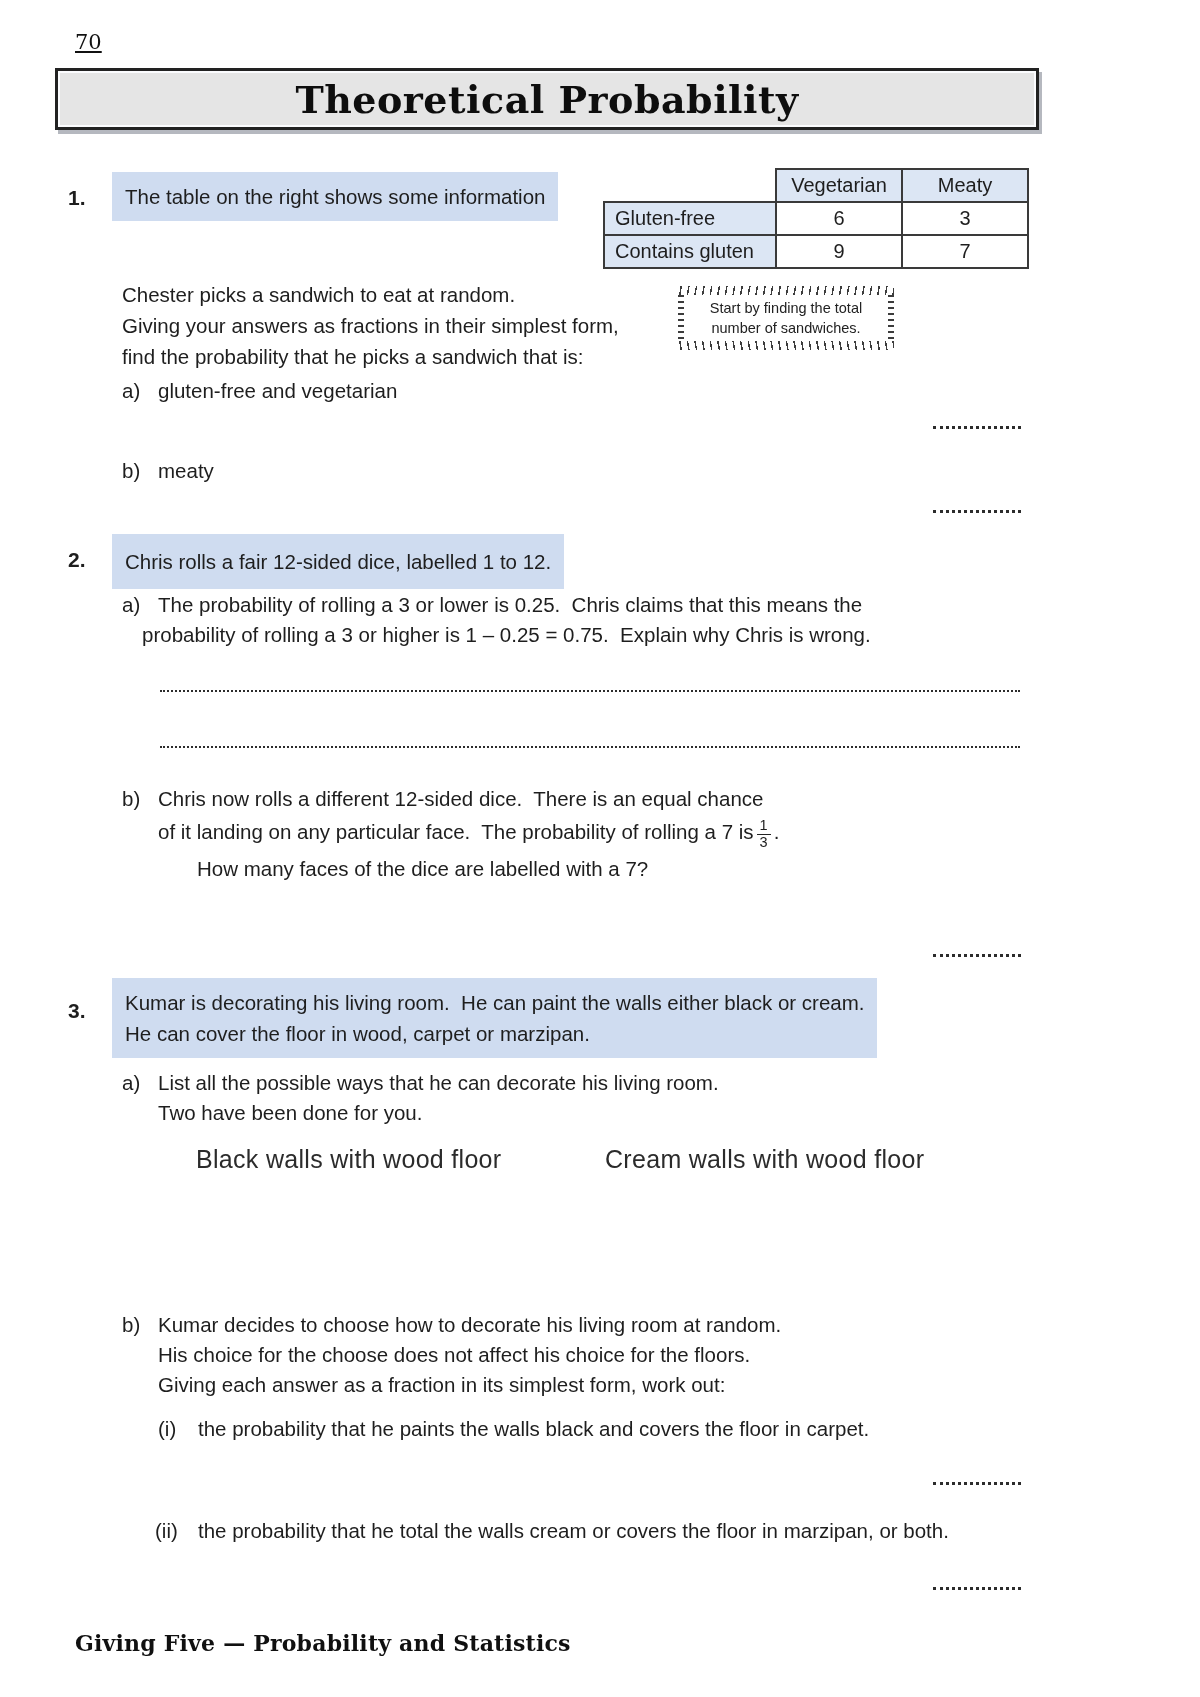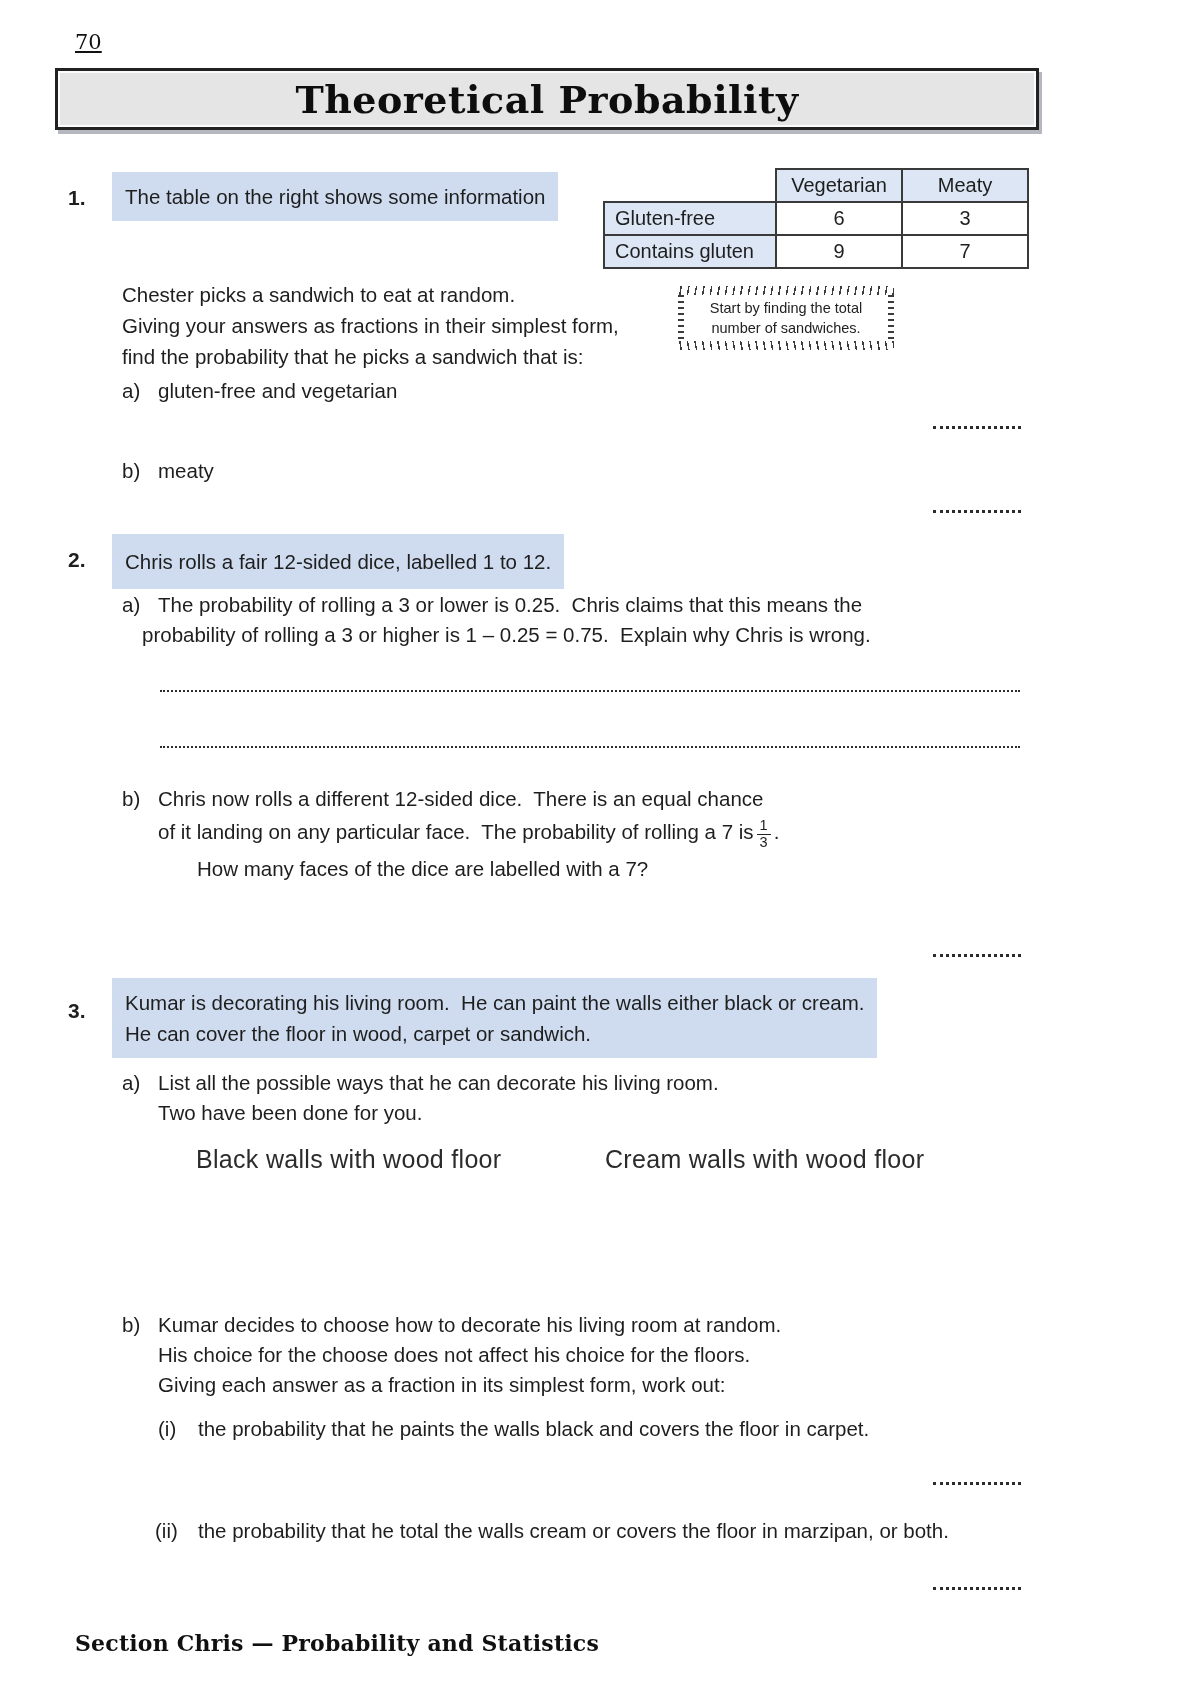--- a/index.html
+++ b/index.html
@@ -117,21 +117,21 @@
   <div class="txt" style="left:158px;top:818px;">
     <span>of it landing on any particular face.&nbsp; The probability of rolling a 7 is</span><span class="frac"><span class="num">1</span><span class="den">3</span></span><span>.</span>
   </div>
   <div class="txt" style="left:162px;top:856px;margin-left:35px;">How many faces of the dice are labelled with a 7?</div>
   <div class="dotted-small" style="left:933px;top:954px;"></div>
 
   <div class="q-num" style="left:68px;top:999px;">3.</div>
 
   <div class="hl" style="left:112px;top:978px;">
     <div class="hl-line">Kumar is decorating his living room.&nbsp; He can paint the walls either black or cream.</div>
-    <div class="hl-line">He can cover the floor in wood, carpet or sandwich.</div>
+    <div class="hl-line">He can cover the floor in wood, carpet or marzipan.</div>
   </div>
 
   <div class="txt" style="left:122px;top:1070px;">a)</div>
   <div class="txt" style="left:158px;top:1070px;">List all the possible ways that he can decorate his living room.</div>
   <div class="txt" style="left:158px;top:1100px;">Two have been done for you.</div>
 
   <div class="handwrite" style="left:196px;top:1145px;">Black walls with wood floor</div>
   <div class="handwrite" style="left:605px;top:1145px;">Cream walls with wood floor</div>
 
   <div class="txt" style="left:122px;top:1312px;">b)</div>
@@ -140,15 +140,15 @@
   <div class="txt" style="left:158px;top:1372px;">Giving each answer as a fraction in its simplest form, work out:</div>
 
   <div class="txt" style="left:158px;top:1416px;">(i)</div>
   <div class="txt" style="left:198px;top:1416px;">the probability that he paints the walls black and covers the floor in carpet.</div>
   <div class="dotted-small" style="left:933px;top:1482px;"></div>
 
   <div class="txt" style="left:155px;top:1518px;">(ii)</div>
   <div class="txt" style="left:198px;top:1518px;">the probability that he total the walls cream or covers the floor in marzipan, or both.</div>
   <div class="dotted-small" style="left:933px;top:1587px;"></div>
 
-  <div class="footer">Section Chris — Probability and Statistics</div>
+  <div class="footer">Giving Five — Probability and Statistics</div>
 
 </div>
 
 </body></html>

